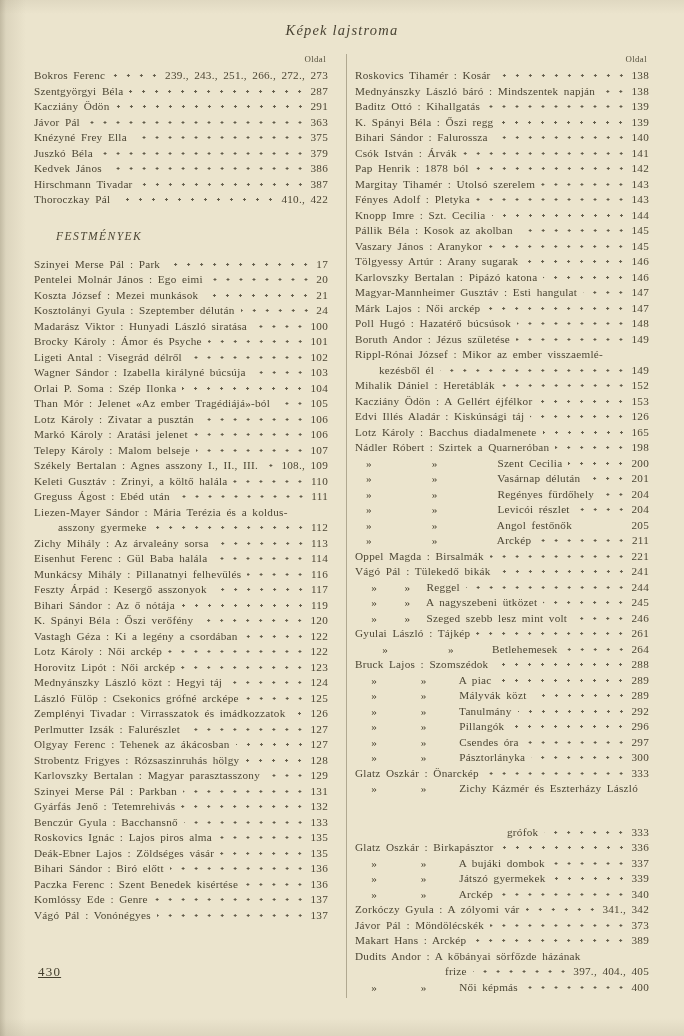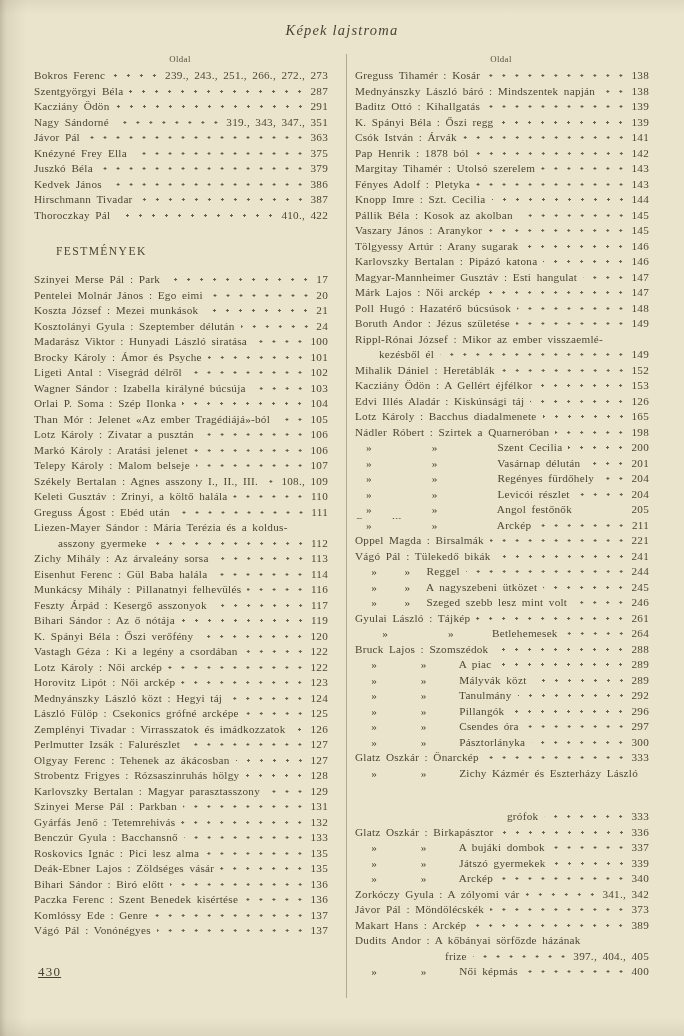--- a/index.html
+++ b/index.html
@@ -22,41 +22,41 @@
     color:#4a4434;
   }
   .cols{
     position:absolute;top:54px;left:34px;display:flex;height:950px;
   }
   .col{display:flex;flex-direction:column;}
   .col-left{width:294px;}
   .col-right{width:294px;margin-left:8px;}
   .divider{width:1px;height:944px;background:rgba(104,96,72,.45);margin-left:18px;}
   .oldal{
-    text-align:center;font-size:8.8px;letter-spacing:.4px;color:#55503d;
+    text-align:right;font-size:8.8px;letter-spacing:.4px;color:#55503d;
     height:12px;margin-bottom:3px;padding-right:2px;
   }
   .row{
     display:flex;align-items:baseline;height:15.5px;overflow:hidden;
     font-size:11.2px;letter-spacing:.25px;word-spacing:2.4px;color:#4c4634;
   }
   .row .lbl{white-space:pre-wrap;flex:0 1 auto;}
   .row .dots{
     flex:1 1 auto;min-width:6px;height:9px;margin:0 2px 0 6px;
     background-image:radial-gradient(circle, rgba(82,76,58,.9) 1px, rgba(0,0,0,0) 1.35px);
     background-size:13px 5px;background-repeat:repeat-x;
     background-position:right 2px bottom 1px;
   }
   .row .pg{white-space:pre;flex:0 0 auto;}
   .row.ind1{padding-left:24px;}
   .row.ind2{padding-left:90px;}
   .row.ind3{padding-left:152px;margin-top:28px;}
   .sec-hdr{
     margin:21px 0 13px 22px;font-size:11.6px;letter-spacing:1.4px;
-    color:#4c4634;height:15px;
+    color:#4c4634;height:15px;font-style:italic;
   }
   .page-num{
     position:absolute;left:38px;top:964px;font-size:13px;letter-spacing:1.2px;color:#45402f;text-decoration:underline;
   }
 </style>
 </head>
 <body>
 
 <div class="page">
   <div class="page-title">Képek lajstroma</div>
@@ -74,25 +74,20 @@
             <span class="lbl">Szentgyörgyi Béla</span>
             <span class="dots"></span>
             <span class="pg">287</span>
           </div>
           <div class="row">
             <span class="lbl">Kacziány Ödön</span>
             <span class="dots"></span>
             <span class="pg">291</span>
           </div>
           <div class="row">
-            <span class="lbl">Nagy Sándorné</span>
-            <span class="dots"></span>
-            <span class="pg">319., 343, 347., 351</span>
-          </div>
-          <div class="row">
             <span class="lbl">Jávor Pál</span>
             <span class="dots"></span>
             <span class="pg">363</span>
           </div>
           <div class="row">
             <span class="lbl">Knézyné Frey Ella</span>
             <span class="dots"></span>
             <span class="pg">375</span>
           </div>
           <div class="row">
@@ -293,21 +288,21 @@
             <span class="lbl">Gyárfás Jenő : Tetemrehivás</span>
             <span class="dots"></span>
             <span class="pg">132</span>
           </div>
           <div class="row">
             <span class="lbl">Benczúr Gyula : Bacchansnő</span>
             <span class="dots"></span>
             <span class="pg">133</span>
           </div>
           <div class="row">
-            <span class="lbl">Roskovics Ignác : Pici lesz alma</span>
+            <span class="lbl">Roskovics Ignác : Lajos piros alma</span>
             <span class="dots"></span>
             <span class="pg">135</span>
           </div>
           <div class="row">
             <span class="lbl">Deák-Ebner Lajos : Zöldséges vásár</span>
             <span class="dots"></span>
             <span class="pg">135</span>
           </div>
           <div class="row">
             <span class="lbl">Bihari Sándor : Biró előtt</span>
@@ -329,38 +324,43 @@
             <span class="dots"></span>
             <span class="pg">137</span>
           </div>
         </div>
     </div>
     <div class="divider"></div>
     <div class="col col-right">
       <div class="oldal">Oldal</div>
       <div>
           <div class="row">
-            <span class="lbl">Greguss Tihamér : Kosár</span>
+            <span class="lbl">Roskovics Tihamér : Kosár</span>
             <span class="dots"></span>
             <span class="pg">138</span>
           </div>
           <div class="row">
             <span class="lbl">Mednyánszky László báró : Mindszentek napján</span>
             <span class="dots"></span>
             <span class="pg">138</span>
           </div>
           <div class="row">
             <span class="lbl">Baditz Ottó : Kihallgatás</span>
             <span class="dots"></span>
             <span class="pg">139</span>
           </div>
           <div class="row">
             <span class="lbl">K. Spányi Béla : Őszi regg</span>
             <span class="dots"></span>
             <span class="pg">139</span>
+          </div>
+          <div class="row">
+            <span class="lbl">Bihari Sándor : Falurossza</span>
+            <span class="dots"></span>
+            <span class="pg">140</span>
           </div>
           <div class="row">
             <span class="lbl">Csók István : Árvák</span>
             <span class="dots"></span>
             <span class="pg">141</span>
           </div>
           <div class="row">
             <span class="lbl">Pap Henrik : 1878 ból</span>
             <span class="dots"></span>
             <span class="pg">142</span>

